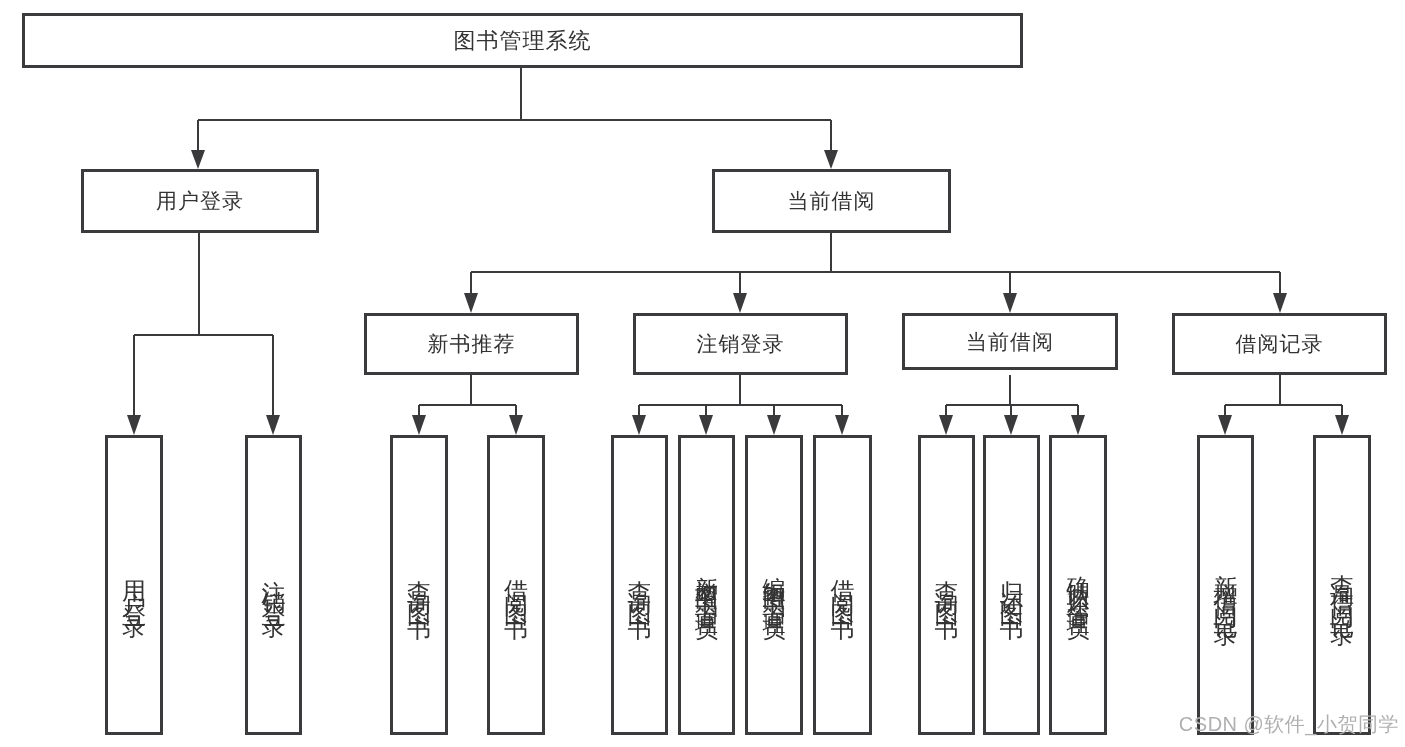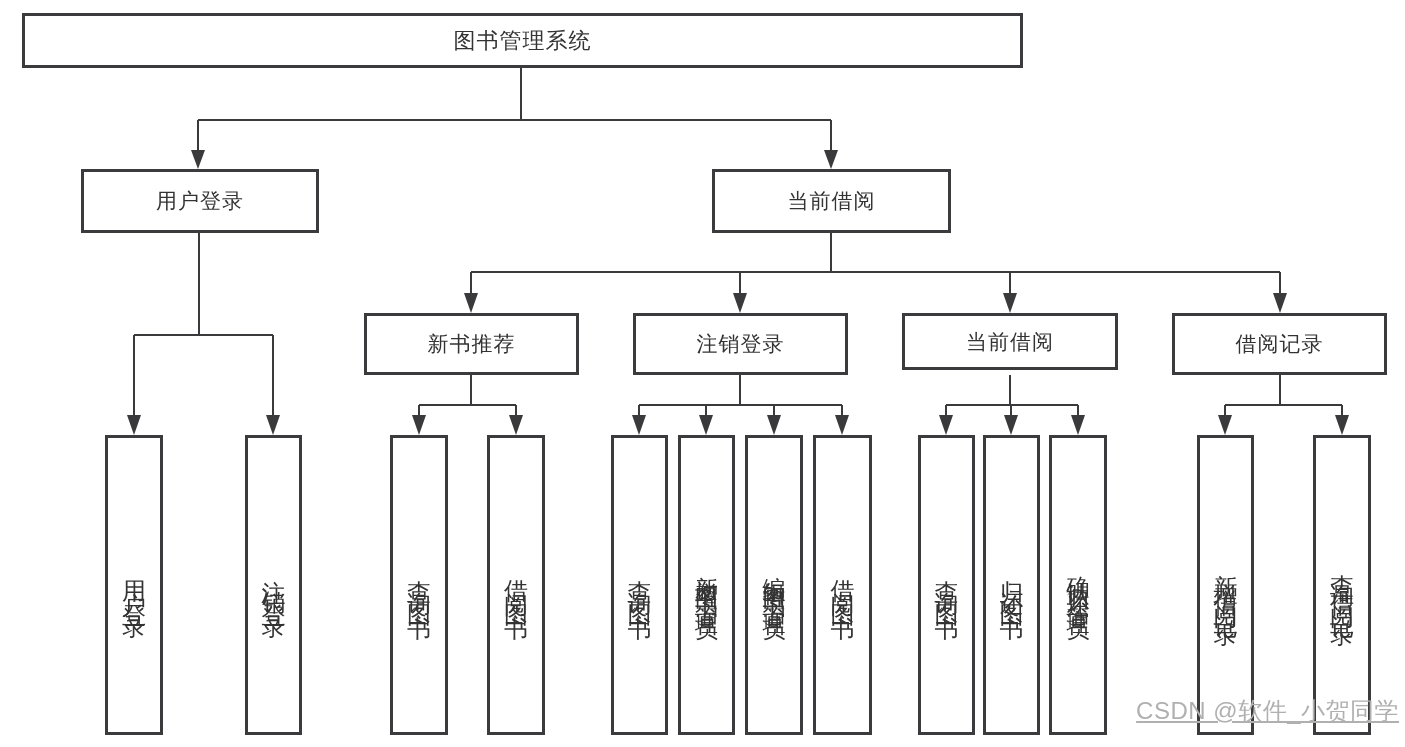--- a/index.html
+++ b/index.html
@@ -38,26 +38,25 @@
     writing-mode:vertical-rl;
     line-height:1;
     color:var(--text);
     white-space:nowrap;
   }
   .vs{font-size:24px;letter-spacing:12px;}
   .vm{font-size:24px;letter-spacing:10px;}
   .vl{font-size:23px;letter-spacing:6px;}
   .watermark{
     position:absolute;
-    right:6px;bottom:20px;
-    font-size:24px;
+    right:6px;bottom:9px;
+    font-size:20px;
     color:var(--wm);
     letter-spacing:0.5px;
     z-index:5;
-    text-decoration:underline;
   }
 </style>
 </head>
 <body>
 
 <div class="stage">
 
   <svg class="wires" viewBox="0 0 1405 747" aria-hidden="true">
 
     <g>

